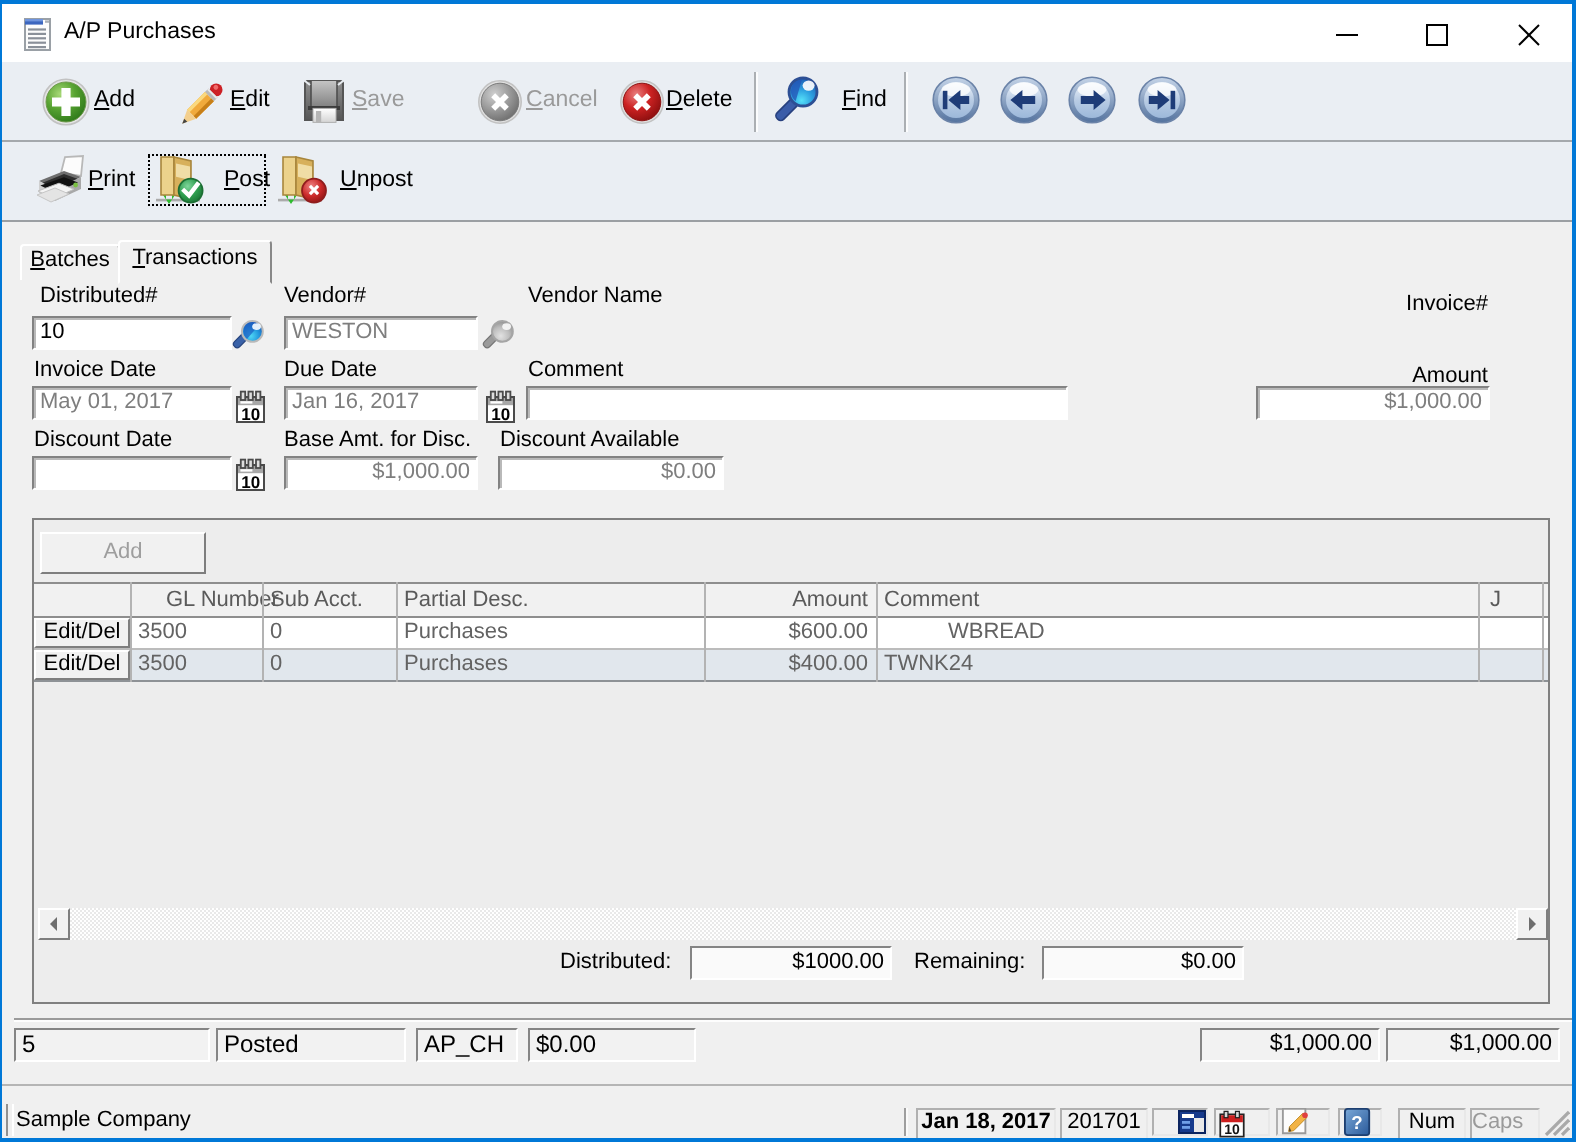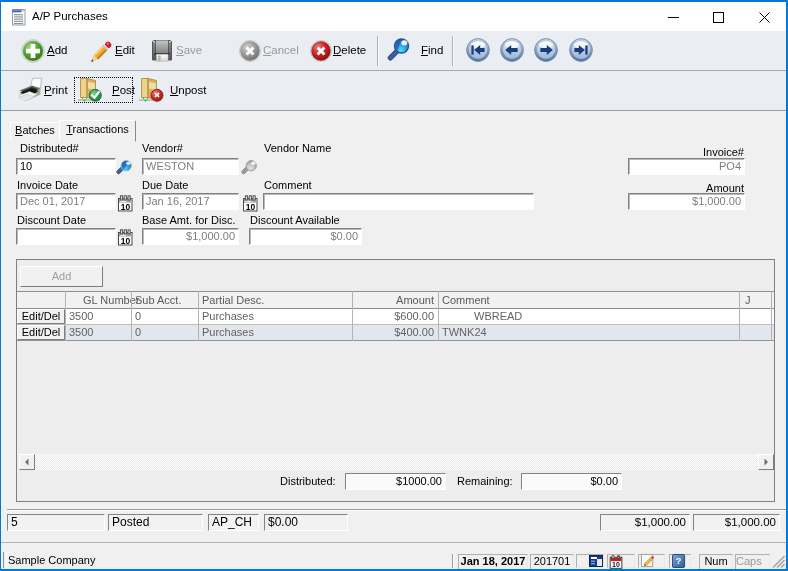--- a/index.html
+++ b/index.html
@@ -253,21 +253,20 @@
 
   <div class="tab" style="left:10px;top:122px;width:48px;height:17px;line-height:15px;border-bottom:none;"><u>B</u>atches</div>
   <div class="tab" style="left:59px;top:120px;width:75px;height:20px;line-height:17px;border-bottom:1px solid #f0f0f0;"><u>T</u>ransactions</div>
 
   <div class="lbl" style="left:20px;top:142px">Distributed#</div>
   <div class="lbl" style="left:142px;top:142px">Vendor#</div>
   <div class="lbl" style="left:264px;top:142px">Vendor Name</div>
   <div class="lbl" style="left:628px;top:146px;width:116px;text-align:right">Invoice#</div>
   <div class="inp" style="left:16px;top:158px;width:92px;">10</div>
   <div class="inp gray" style="left:142px;top:158px;width:89px;">WESTON</div>
-  <div class="inp gray ra" style="left:628px;top:158px;width:109px;">PO4</div>
   <svg class="abs" style="left:115px;top:157px" width="18" height="21" viewBox="0 0 18 21">
     <defs>
         <radialGradient id="gMag" cx="42%" cy="72%" r="75%">
       <stop offset="0" stop-color="#4fd8f5"></stop>
           <stop offset="0.55" stop-color="#2196dd"></stop>
           <stop offset="1" stop-color="#1b4fae"></stop>
     </radialGradient>
       </defs>
     <rect x="1.2" y="11.8" width="9.5" height="3.6" rx="1.7" transform="rotate(-45 5 13.6)" fill="#3a62a8" stroke="#27457e" stroke-width="0.6"></rect>
     <circle cx="11.2" cy="8.7" r="5.2" fill="url(#gMag)" stroke="#b9b9b9" stroke-width="1"></circle>
@@ -284,21 +283,21 @@
       </defs>
     <rect x="1.2" y="11.8" width="9.5" height="3.6" rx="1.7" transform="rotate(-45 5 13.6)" fill="#9a9a9a" stroke="#757575" stroke-width="0.6"></rect>
     <circle cx="11.2" cy="8.7" r="5.2" fill="url(#gMagG)" stroke="#a5a5a5" stroke-width="1"></circle>
     <ellipse cx="13.3" cy="6.3" rx="2.2" ry="1.7" fill="#f6f6f6" opacity="0.95"></ellipse>
   </svg>
 
   <div class="lbl" style="left:17px;top:179px">Invoice Date</div>
   <div class="lbl" style="left:142px;top:179px">Due Date</div>
   <div class="lbl" style="left:264px;top:179px">Comment</div>
   <div class="lbl" style="left:628px;top:182px;width:116px;text-align:right">Amount</div>
-  <div class="inp gray" style="left:16px;top:193px;width:92px;">Dec 01, 2017</div>
+  <div class="inp gray" style="left:16px;top:193px;width:92px;">May 01, 2017</div>
   <div class="inp gray" style="left:142px;top:193px;width:89px;">Jan 16, 2017</div>
   <div class="inp" style="left:263px;top:193px;width:263px;"></div>
   <div class="inp gray ra" style="left:628px;top:193px;width:109px;">$1,000.00</div>
 
   <div class="lbl" style="left:17px;top:214px">Discount Date</div>
   <div class="lbl" style="left:142px;top:214px">Base Amt. for Disc.</div>
   <div class="lbl" style="left:250px;top:214px">Discount Available</div>
   <div class="inp" style="left:16px;top:228px;width:92px;"></div>
   <div class="inp gray ra" style="left:142px;top:228px;width:89px;">$1,000.00</div>
   <div class="inp gray ra" style="left:249px;top:228px;width:105px;">$0.00</div>

